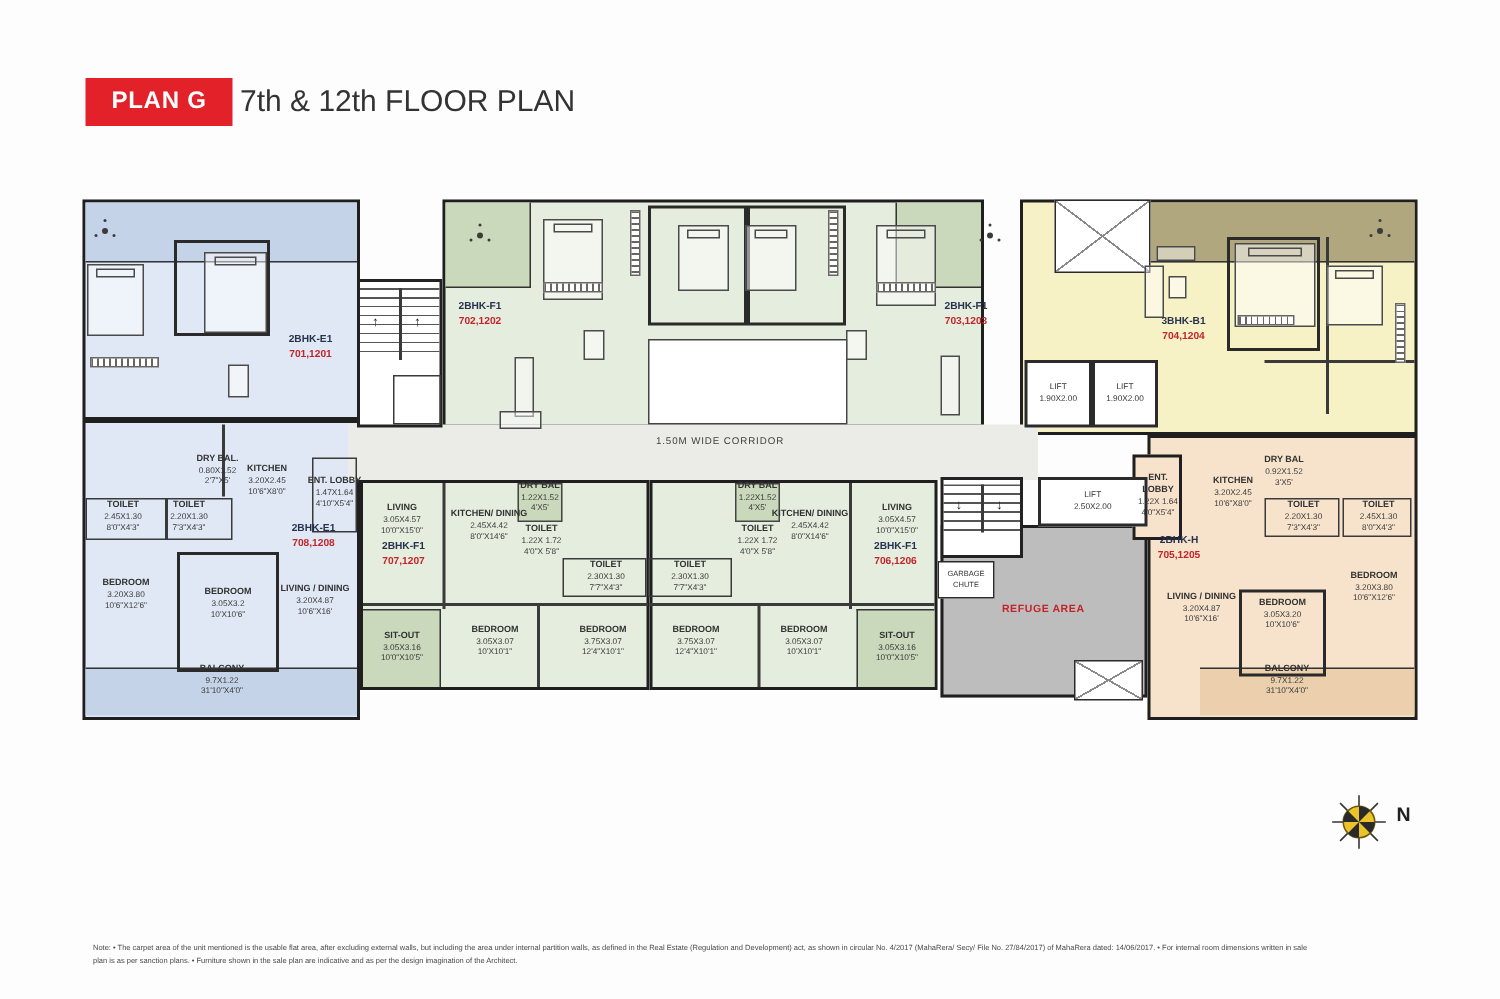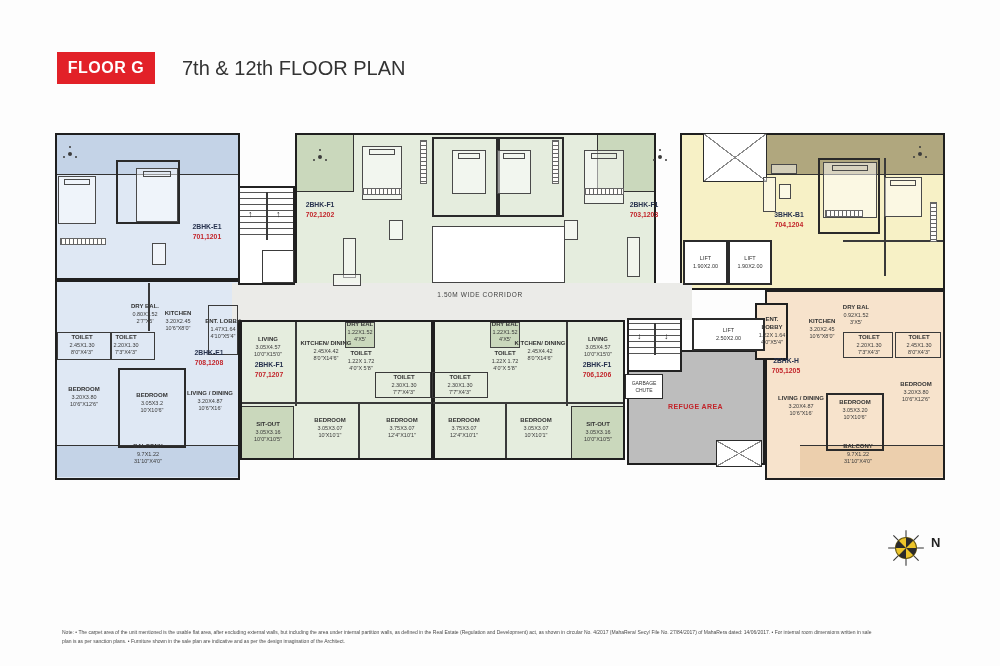--- a/index.html
+++ b/index.html
@@ -3,21 +3,21 @@
 <meta charset="utf-8">
 <style>
   html,body{margin:0;padding:0;background:#fff;}
   #stage{position:relative;width:1000px;height:666px;background:#fdfdfd;overflow:hidden;
          font-family:"Liberation Sans",sans-serif;}
   .abs{position:absolute;}
   
   .wingbox{position:absolute;left:57px;top:52px;width:98px;height:32px;background:#e22128;
            color:#fff;font-weight:bold;font-size:16px;letter-spacing:.5px;display:flex;
            align-items:center;justify-content:center;}
-  .title{position:absolute;left:182px;top:52px;height:32px;display:flex;align-items:center;
+  .title{position:absolute;left:160px;top:52px;height:32px;display:flex;align-items:center;
          font-size:20px;color:#333;}
   
   .blk{position:absolute;border:2px solid #1f1f1f;box-sizing:border-box;}
   .fill{position:absolute;box-sizing:border-box;}
   .wall{position:absolute;background:#3a3a3a;}
   .rect{position:absolute;border:1.5px solid #3a3a3a;box-sizing:border-box;}
   .rect2{position:absolute;border:2px solid #2a2a2a;box-sizing:border-box;}
   .svc{position:absolute;background:#fff;border:1.5px solid #2b2b2b;box-sizing:border-box;
        display:flex;align-items:center;justify-content:center;text-align:center;
        font-size:5.5px;line-height:1.3;color:#333;}
@@ -52,21 +52,21 @@
   .corrlbl{position:absolute;text-align:center;font-size:6.5px;letter-spacing:.6px;color:#3f3f3f;}
   .refuge-lbl{position:absolute;text-align:center;font-size:7px;font-weight:bold;color:#c2242a;letter-spacing:.4px;}
   .note{position:absolute;left:62px;width:885px;font-size:5px;color:#4a4a4a;line-height:1.7;}
   .north{position:absolute;font-size:13px;font-weight:bold;color:#222;}
 </style>
 </head>
 <body>
 
 <div id="stage">
 
-  <div class="wingbox">FLOOR G</div>
+  <div class="wingbox">PLAN G</div>
   <div class="title">7th &amp; 12th FLOOR PLAN</div>
 
   <div class="blk" style="left:55px;top:133px;width:185px;height:147px;background:#dfe8f4;"></div>
   <div class="fill" style="left:57px;top:135px;width:181px;height:40px;background:#c4d3e7;border-bottom:1.5px solid #333;"></div>
   <div class="blk" style="left:55px;top:280px;width:185px;height:200px;background:#dfe8f4;"></div>
   <div class="fill" style="left:57px;top:445px;width:181px;height:32px;background:#c4d3e7;border-top:1.5px solid #333;"></div>
 
   <div class="blk" style="left:295px;top:133px;width:361px;height:152px;background:#e5edde;"></div>
   <div class="fill" style="left:297px;top:135px;width:57px;height:57px;background:#cad8bc;border-right:1.5px solid #333;border-bottom:1.5px solid #333;"></div>
   <div class="fill" style="left:597px;top:135px;width:57px;height:57px;background:#cad8bc;border-left:1.5px solid #333;border-bottom:1.5px solid #333;"></div>

